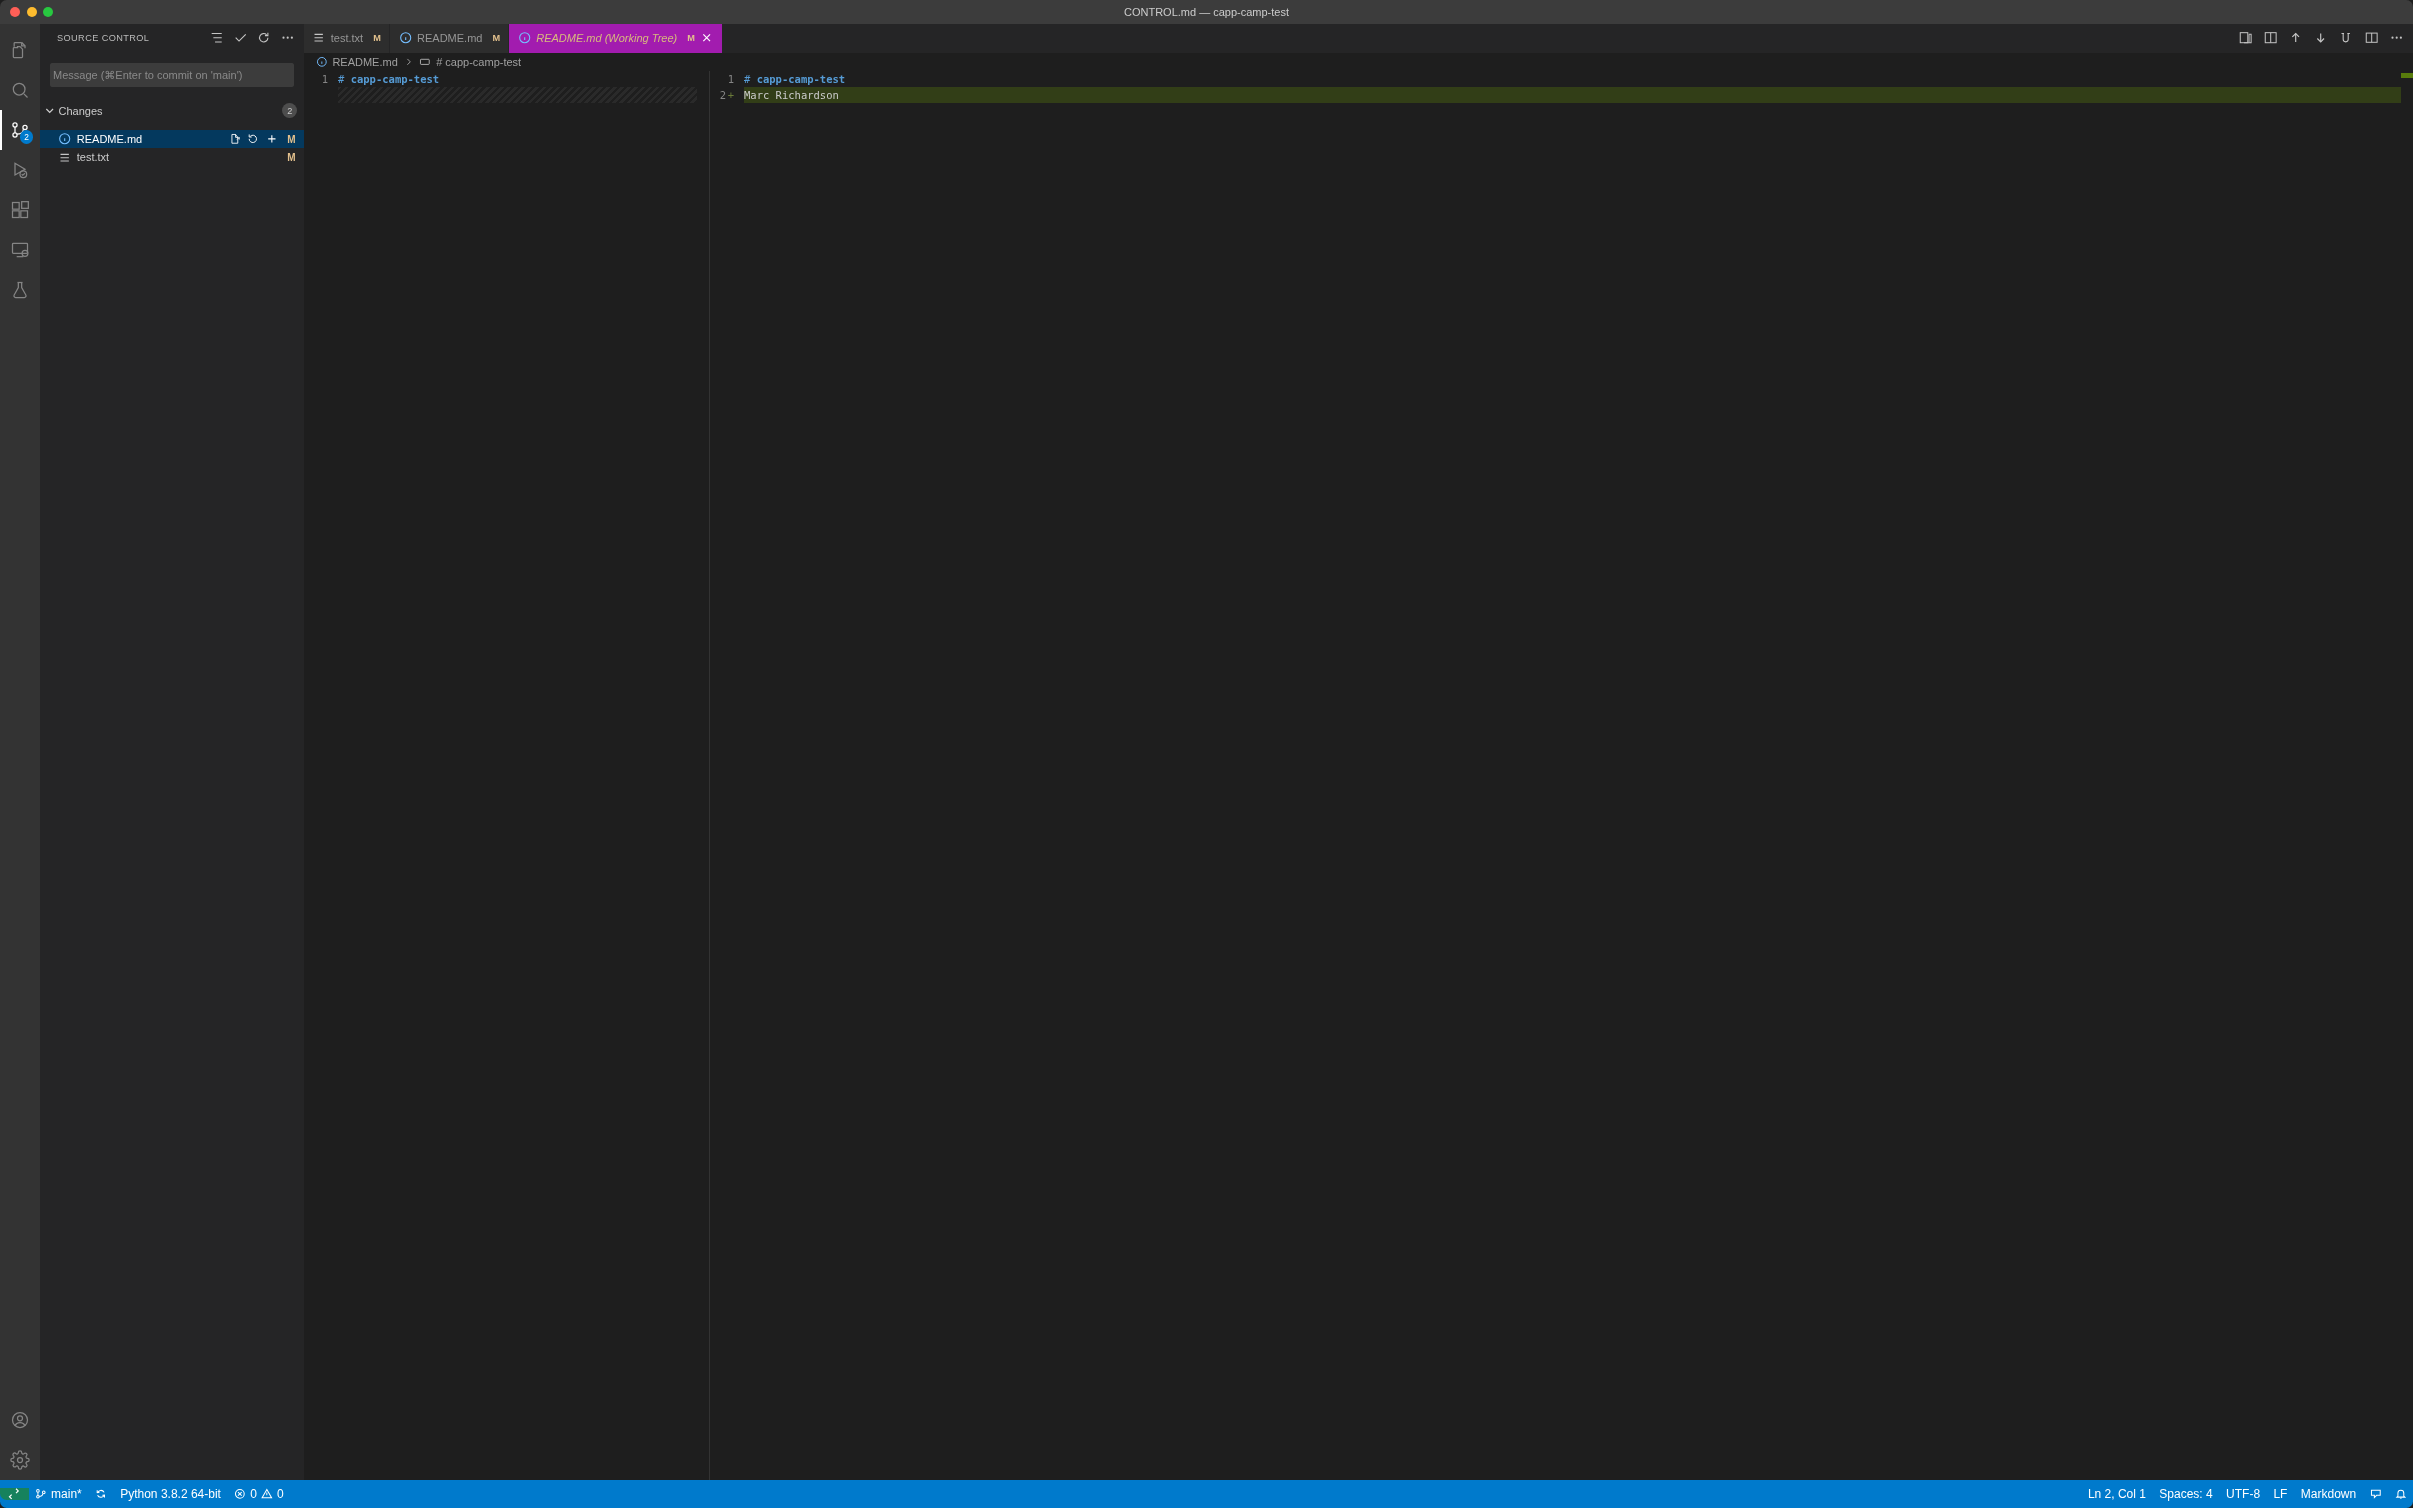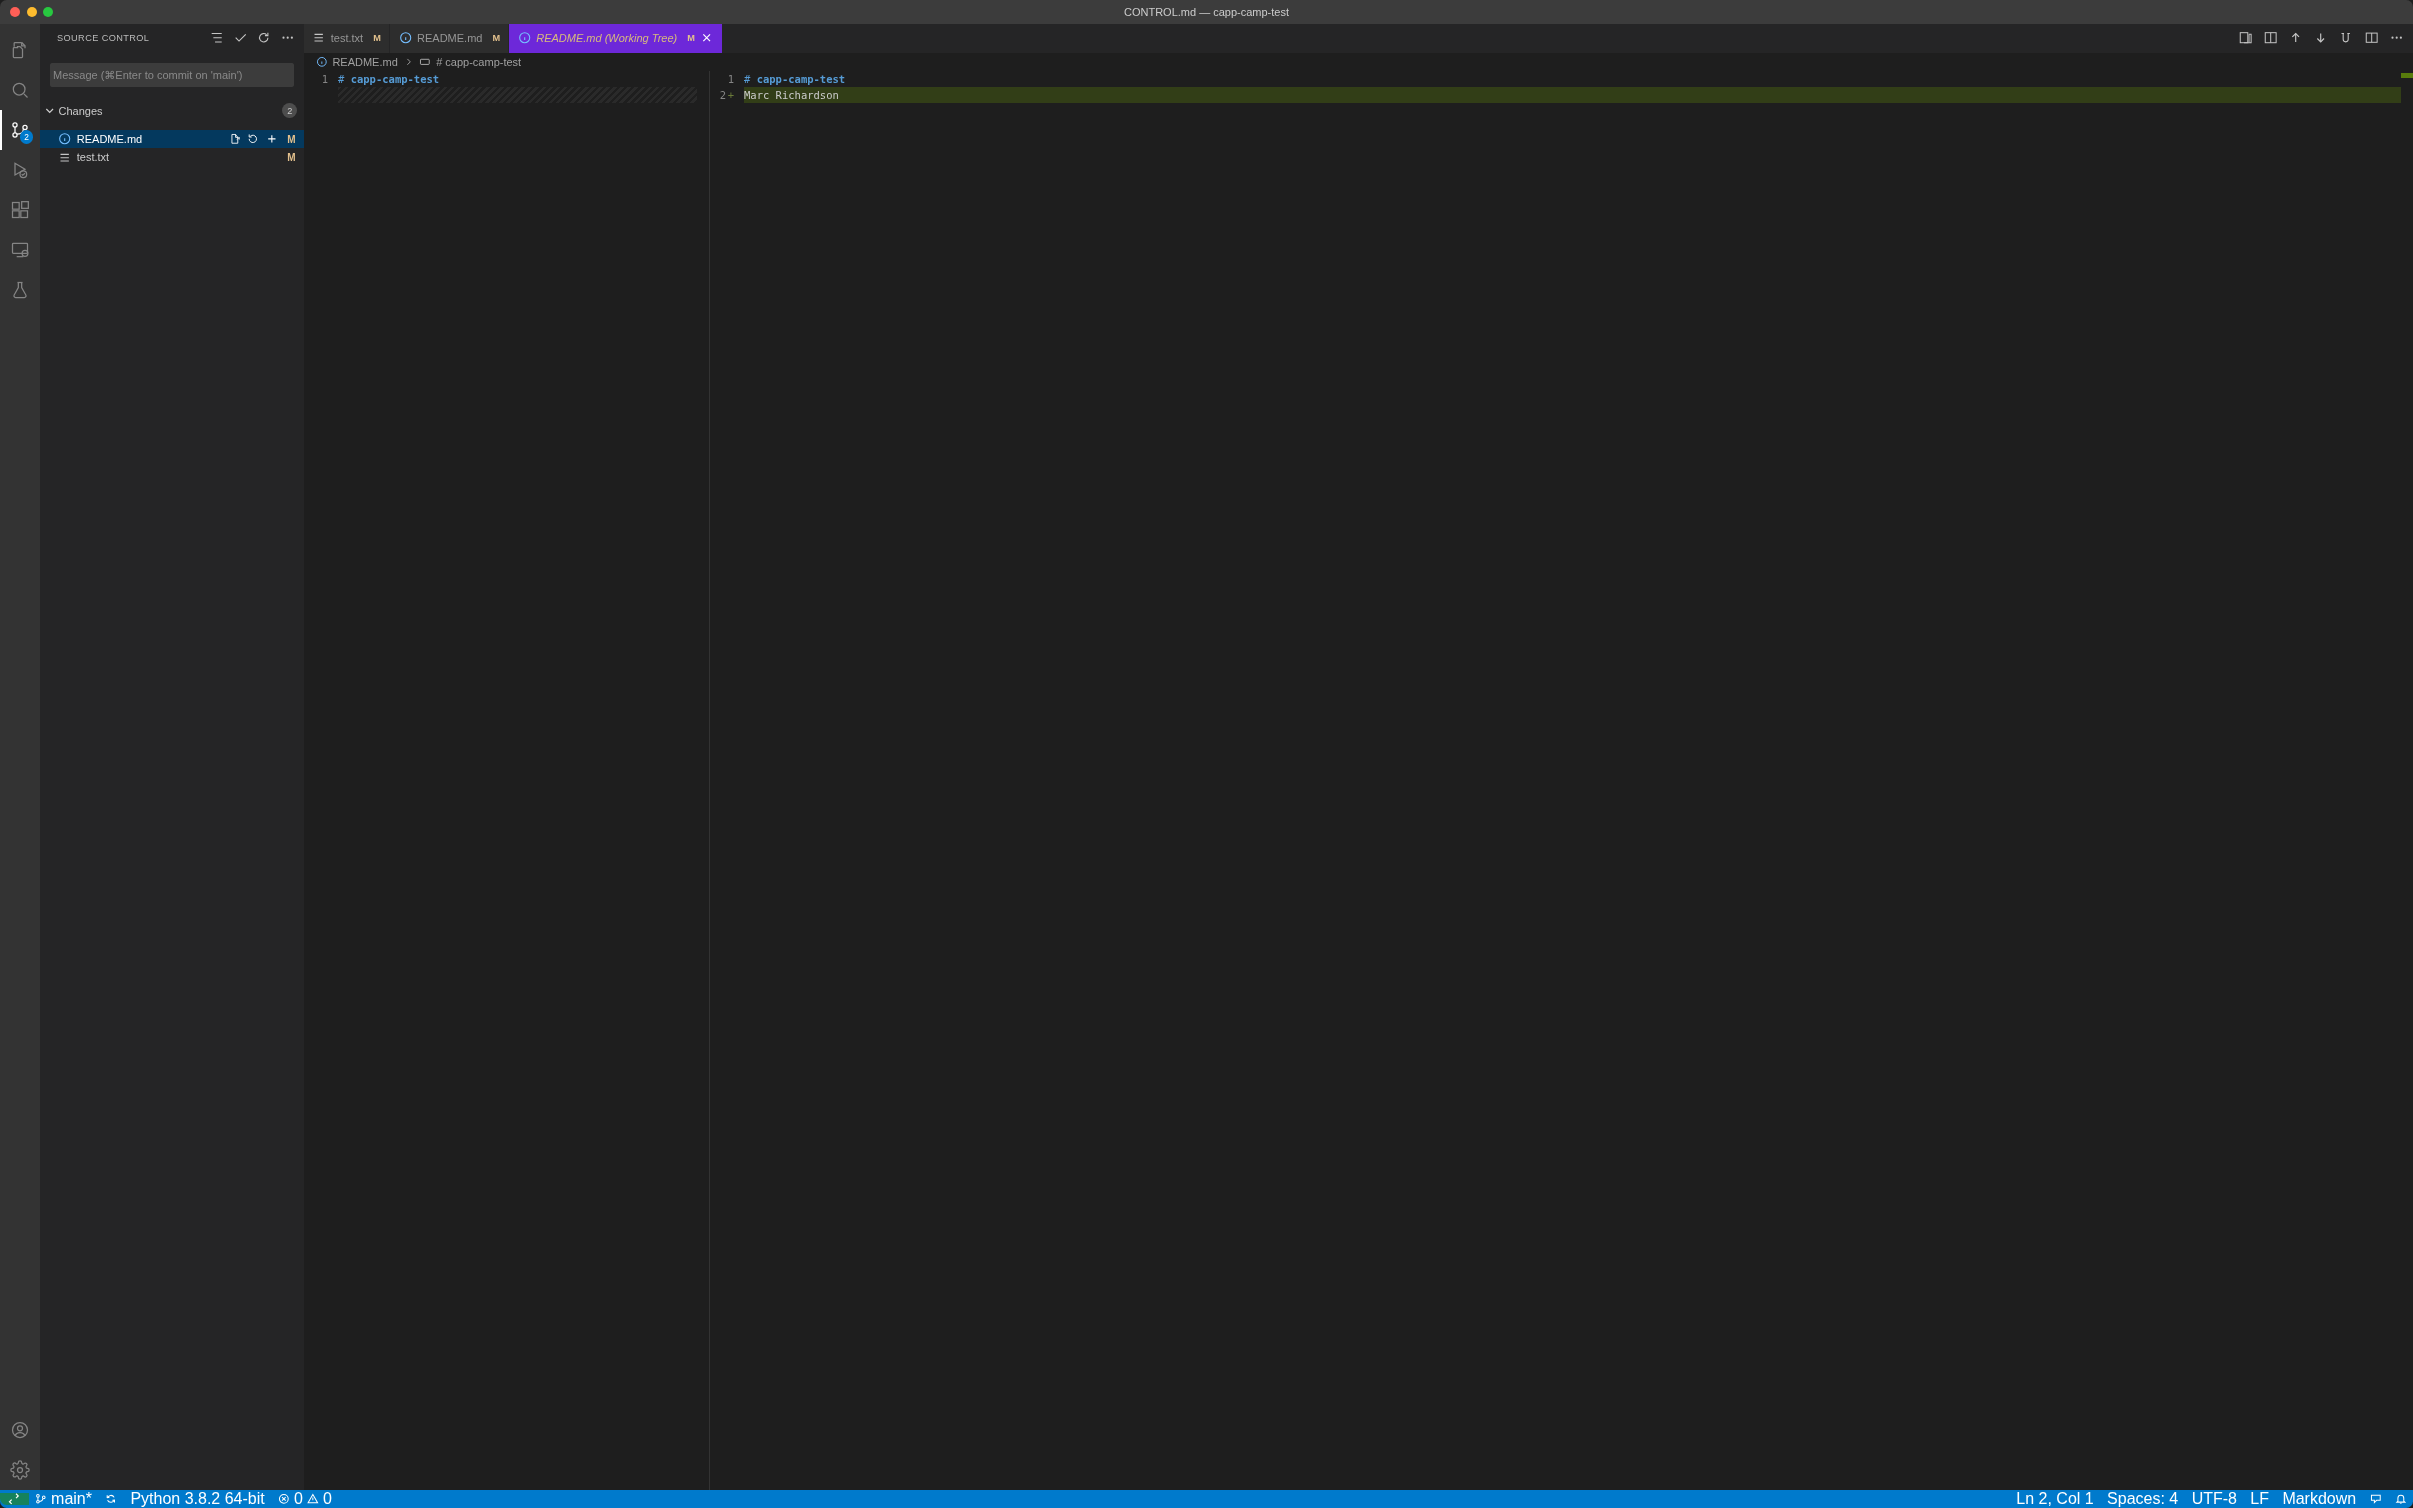--- a/index.html
+++ b/index.html
@@ -106,21 +106,21 @@
   .editor-area { flex: 1; display: flex; flex-direction: column; min-width: 0; background: #1e1e1e; }
 
   .tabbar {
     height: 29px; background: #252526; display: flex; align-items: stretch;
   }
   .tab {
     display: flex; align-items: center; padding: 0 8.4px; gap: 5px;
     background: #2d2d2d; border-right: 0.8px solid #252526; cursor: pointer;
     color: #969696; font-size: 11px;
   }
-  .tab.active { background: #6d28d9; color: #ffffff; }
+  .tab.active { background: #a21caf; color: #ffffff; }
   .tab .tab-label.italic { font-style: italic; color: #d7ba7d; }
   .tab .status-m { font-size: 9.2px; }
   .tab .close { width: 13.4px; height: 13.4px; display: inline-flex; align-items: center; justify-content: center; }
   .tab .ficon { width: 13.4px; height: 13.4px; }
   .tabbar .editor-actions {
     margin-left: auto; display: flex; align-items: center; gap: 11.7px; padding: 0 10px;
     color: #c5c5c5;
   }
   .tabbar .editor-actions svg { width: 13.4px; height: 13.4px; cursor: pointer; }
 
@@ -150,22 +150,22 @@
     background: repeating-linear-gradient(135deg, #2a2a2a 0 2.5px, #1e1e1e 2.5px 5px);
   }
   .overview {
     position: absolute; right: 0; top: 0; width: 11.7px; height: 100%; background: #1e1e1e;
   }
   .ov-mark { position: absolute; right: 0; width: 11.7px; }
   .ov-green { background: #587c0c; }
 
   
   .statusbar {
-    height: 18px; background: #007acc; color: #ffffff; display: flex; align-items: center;
-    font-size: 16px; flex-shrink: 0;
+    height: 28px; background: #007acc; color: #ffffff; display: flex; align-items: center;
+    font-size: 12px; flex-shrink: 0;
     border-bottom-left-radius: 6.7px; border-bottom-right-radius: 6.7px;
   }
   .sb-item { padding: 0 6.7px; display: flex; align-items: center; gap: 4.2px; cursor: pointer; height: 100%; }
   .sb-item svg { width: 11.7px; height: 11.7px; }
   .statusbar .sb-left { display: flex; align-items: center; }
   .statusbar .sb-right { margin-left: auto; display: flex; align-items: center; }
   .remote-ind { background: #16825d; width: 28.5px; justify-content: center; border-bottom-left-radius: 6.7px; }
 </style>
 </head>
 <body>

